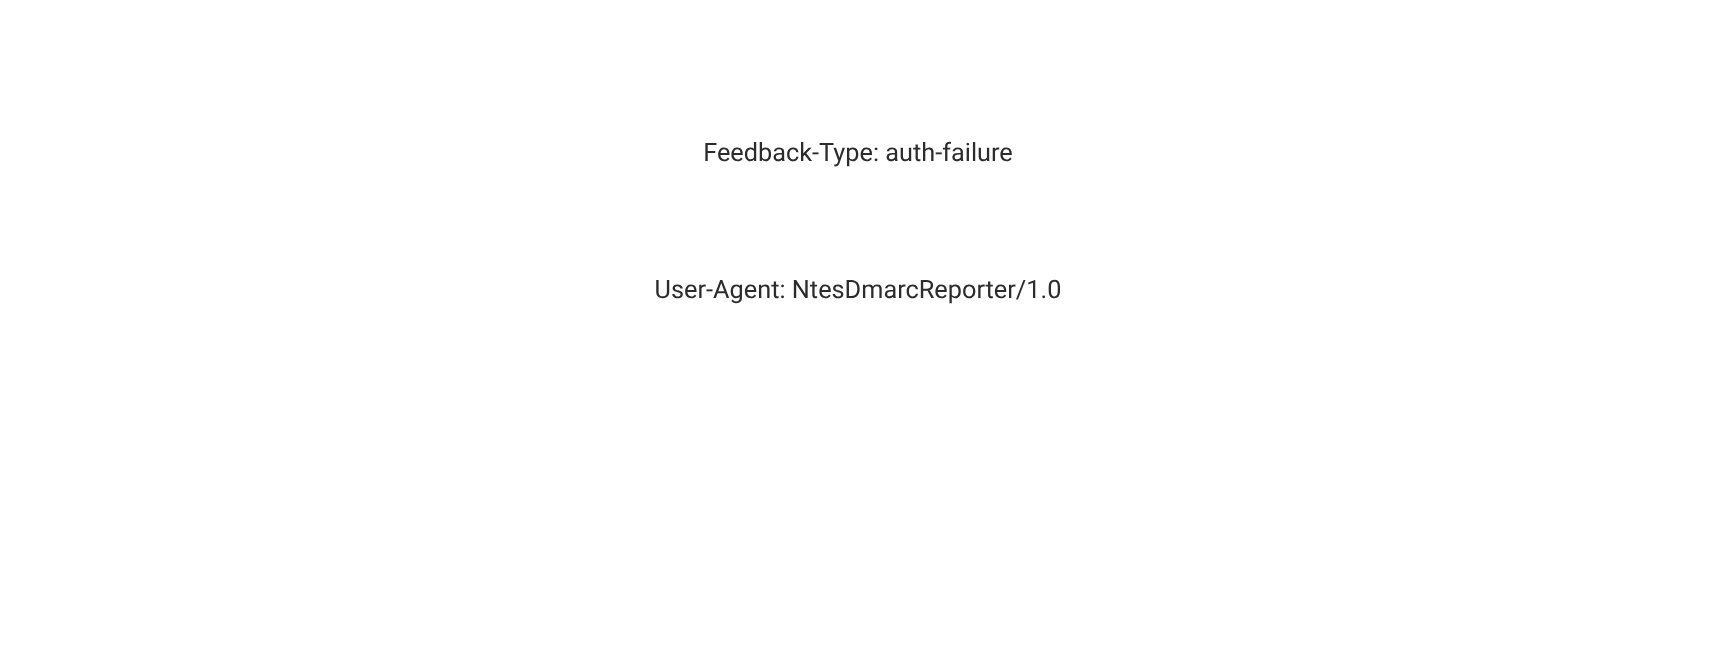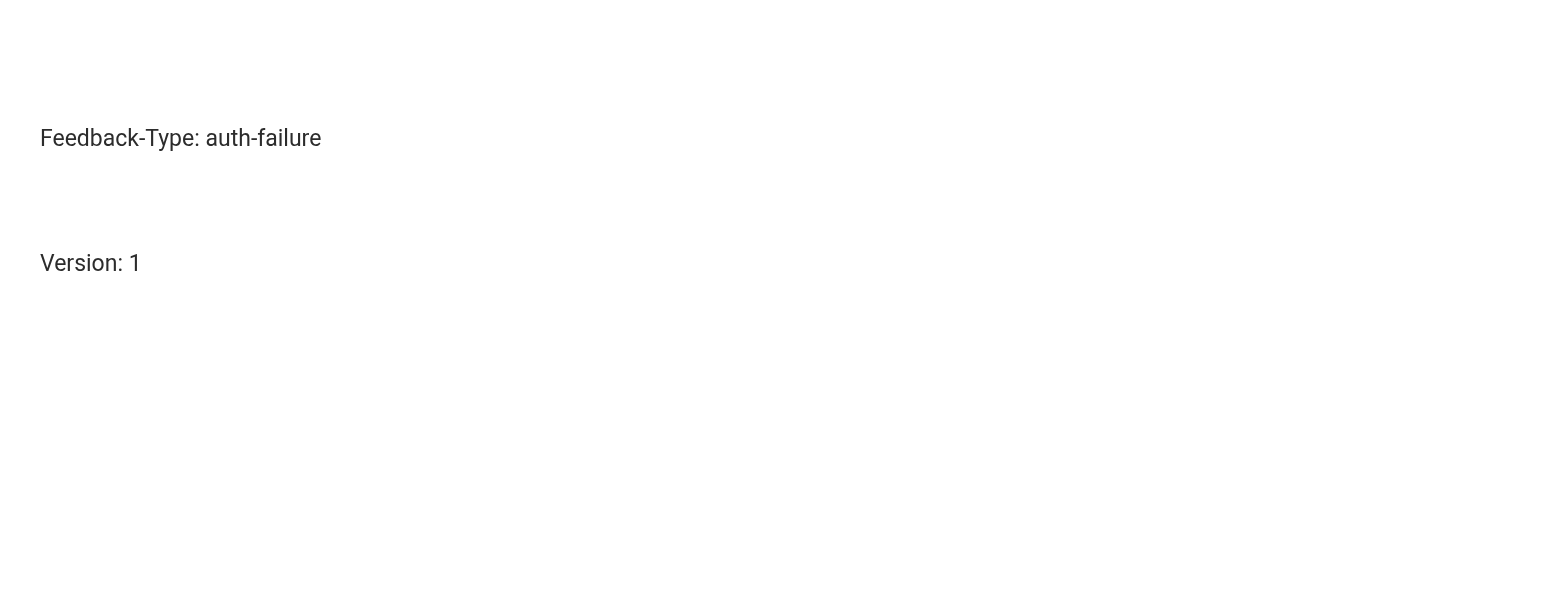--- a/index.html
+++ b/index.html
@@ -14,28 +14,29 @@
       color: #2c2c2c;
       font-size: 23px;
       line-height: 1.82;
     }
     .report {
       white-space: pre-wrap;
       word-wrap: break-word;
     }
     .line {
       display: block;
+      text-align: center;
     }
   </style>
 </head>
 <body>
 
 <div class="report">
   <span class="line">Feedback-Type: auth-failure</span>
-  <span class="line">Version: 1</span>
+  <span class="line">User-Agent: NtesDmarcReporter/1.0</span>
   
   
   
   
   
   
   
   
 </div>
 

